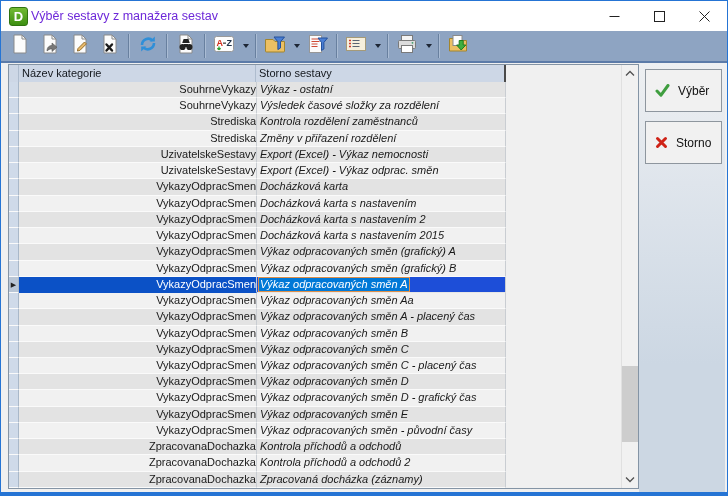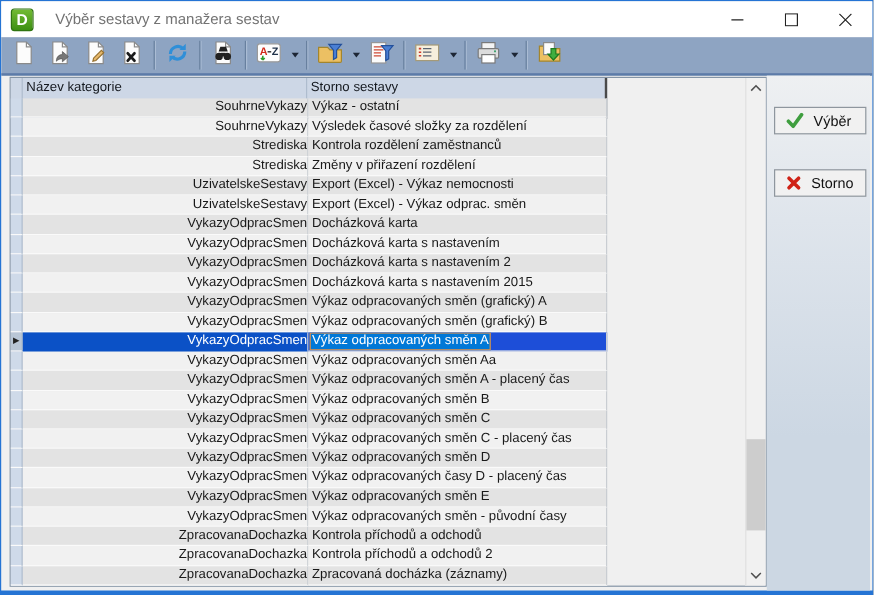--- a/index.html
+++ b/index.html
@@ -7,21 +7,21 @@
   *{box-sizing:border-box;}
 
   .window{position:relative;width:728px;height:496px;border:1px solid #2574d4;border-bottom-width:4px;
           background:#f0f0f0;overflow:hidden;}
 
   
   .titlebar{position:absolute;top:0;left:0;right:0;height:30px;background:#ffffff;display:flex;align-items:center;}
   .app-icon{width:19px;height:19px;margin-left:8px;border-radius:3px;flex:0 0 auto;
             background:linear-gradient(#72bb33,#3d8f12);border:1px solid #2f7410;
             color:#fff;font-weight:bold;font-size:13px;display:flex;align-items:center;justify-content:center;}
-  .title-text{margin-left:18px;font-size:12.5px;color:#737373;white-space:nowrap;}
+  .title-text{margin-left:3px;font-size:12.5px;color:#6d28d9;white-space:nowrap;}
   .win-btns{margin-left:auto;display:flex;height:100%;}
   .win-btn{width:45px;height:100%;display:flex;align-items:center;justify-content:center;cursor:default;}
 
   
   .toolbar{position:absolute;top:30px;left:0;right:0;height:32px;background:#8ea4c2;
            border-bottom:2px solid #5c7ba8;display:flex;align-items:center;padding-left:4px;}
   .tb-btn{width:30px;height:28px;display:flex;align-items:center;justify-content:center;flex:0 0 auto;}
   .tb-drop{width:13px;height:28px;display:flex;align-items:center;justify-content:center;flex:0 0 auto;}
   .tb-drop i{width:0;height:0;border-left:3.5px solid transparent;border-right:3.5px solid transparent;
              border-top:4px solid #1d2635;}
@@ -38,42 +38,42 @@
   .h-c1{width:238px;}
   .h-c2{width:249px;border-right:none;}
 
   .grid-body{position:absolute;left:0;top:17px;width:497px;}
   .grow{display:flex;height:16.24px;}
   .cell{font-size:11px;line-height:15px;color:#191919;padding-left:3px;white-space:nowrap;overflow:hidden;
         border-right:1px solid #c9cdd2;border-bottom:1px solid #fafafa;}
   .ind-cell{width:10px;padding:0;background:#cfdae9;border-right:1px solid #a9b8c9;
             display:flex;align-items:center;justify-content:center;font-size:7px;color:#222;}
   .cc1{width:238px;text-align:right;}
-  .cc2{width:249px;}
+  .cc2{width:249px;font-style:italic;}
   .grow.odd  .cc1,.grow.odd  .cc2{background:#e3e3e3;}
   .grow.even .cc1,.grow.even .cc2{background:#f1f1f1;}
   .grow.selected .ind-cell{background:#b9c6d6;}
   .grow.selected .cc1{background:#0b51c6;color:#ffffff;border-bottom-color:#0b51c6;}
   .grow.selected .cc2{background:#1d4ed8;padding-left:1px;border-bottom-color:#e6e6e6;}
   .hl-edit{display:inline-block;background:#0078d7;color:#ffffff;border:1px solid #dd8f4a;
            line-height:13px;padding:0 1px;margin-top:0.5px;font-size:11px;}
 
   
   .vscroll{position:absolute;top:0;right:0;width:17px;height:423px;background:#f1f1f1;border-left:1px solid #e0e0e0;}
   .sb-btn{position:absolute;left:0;width:16px;height:17px;display:flex;align-items:center;justify-content:center;}
   .sb-up{top:0;}
   .sb-down{bottom:0;}
   .sb-thumb{position:absolute;left:0;width:16px;background:#cdcdcd;}
 
   
   .side-panel{position:absolute;left:638px;top:62px;width:86px;height:430px;
               background:linear-gradient(180deg,#eef0f2 0%,#dfe5ec 28%,#ccd7e3 70%,#ccd7e3 100%);}
-  .action-btn{position:absolute;left:6px;width:77px;height:23px;background:#f1f1f1;border:1px solid #8e969e;
+  .action-btn{position:absolute;left:6px;width:77px;height:43px;background:#f1f1f1;border:1px solid #8e969e;
               font-family:"Liberation Sans",sans-serif;font-size:12px;color:#111;
-              display:flex;align-items:center;gap:8px;padding:0 0 0 9px;cursor:default;margin-top:20px;}
+              display:flex;align-items:center;gap:8px;padding:0 0 0 9px;cursor:default;}
   .btn-select{top:6px;}
   .btn-cancel{top:58px;}
 </style>
 </head>
 <body>
 
 <div class="window">
 
   <div class="titlebar">
     <div class="app-icon">
@@ -308,21 +308,21 @@
           <div class="cell cc2">Výkaz odpracovaných směn C - placený čas</div>
         </div>
         <div class="grow odd">
           <div class="cell ind-cell"></div>
           <div class="cell cc1">VykazyOdpracSmen</div>
           <div class="cell cc2">Výkaz odpracovaných směn D</div>
         </div>
         <div class="grow even">
           <div class="cell ind-cell"></div>
           <div class="cell cc1">VykazyOdpracSmen</div>
-          <div class="cell cc2">Výkaz odpracovaných časy D - placený čas</div>
+          <div class="cell cc2">Výkaz odpracovaných směn D - grafický čas</div>
         </div>
         <div class="grow odd">
           <div class="cell ind-cell"></div>
           <div class="cell cc1">VykazyOdpracSmen</div>
           <div class="cell cc2">Výkaz odpracovaných směn E</div>
         </div>
         <div class="grow even">
           <div class="cell ind-cell"></div>
           <div class="cell cc1">VykazyOdpracSmen</div>
           <div class="cell cc2">Výkaz odpracovaných směn - původní časy</div>

